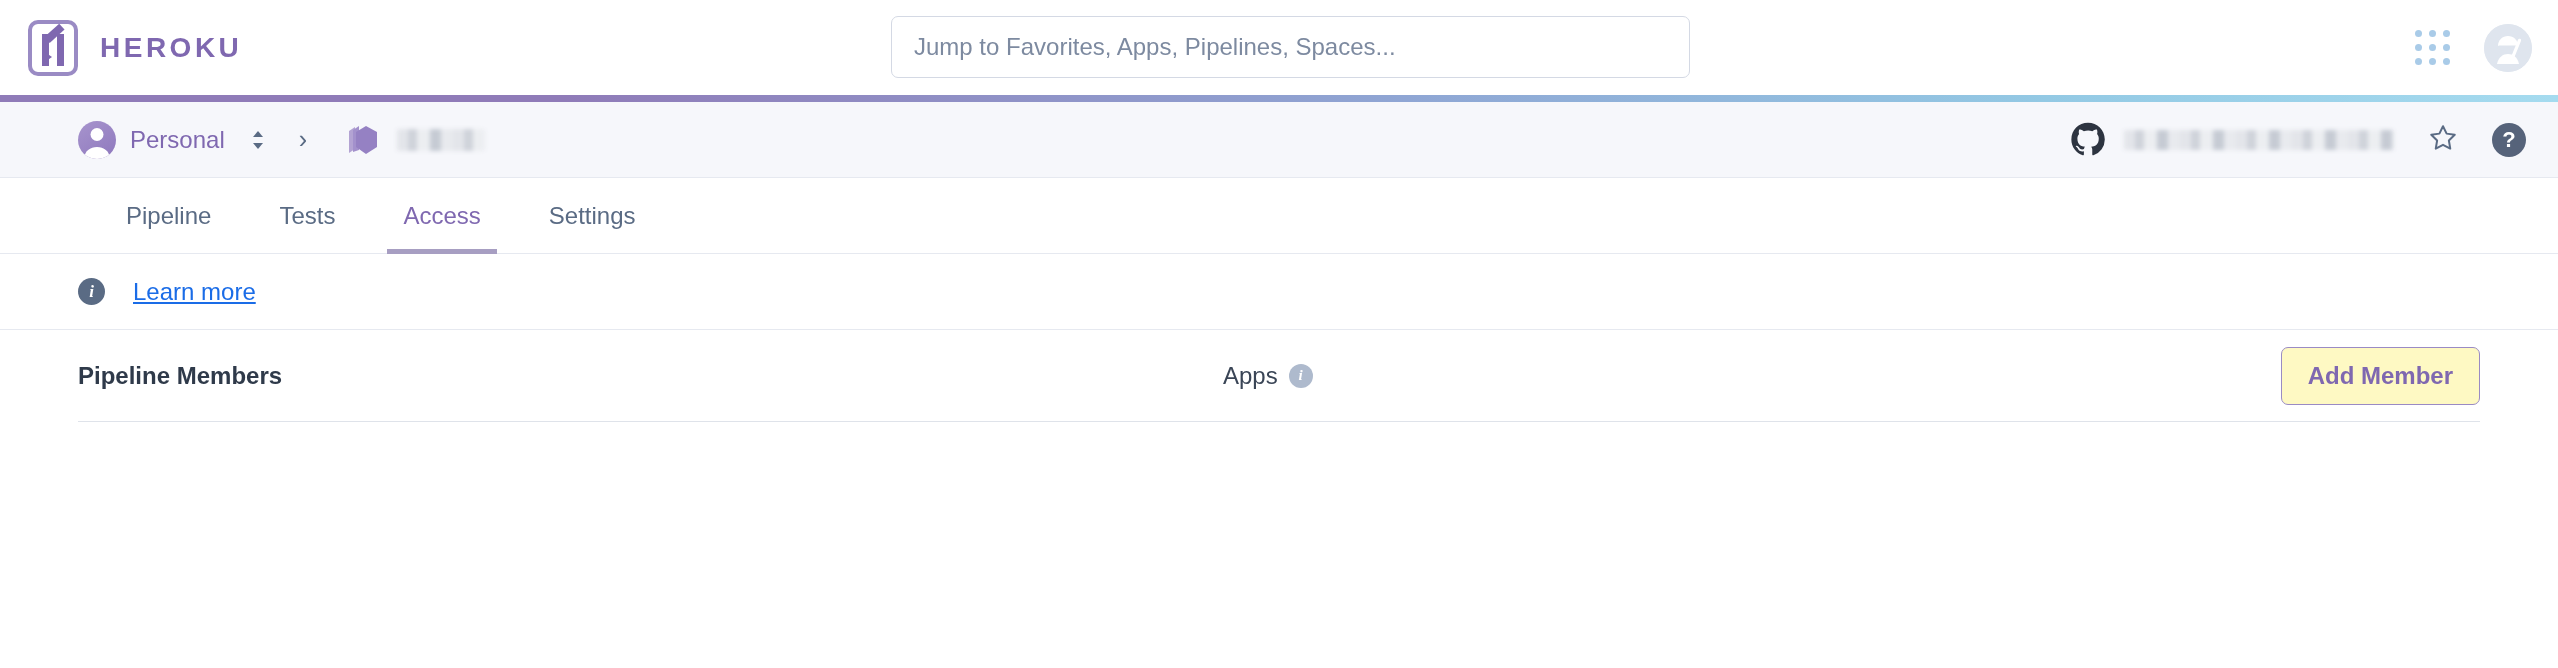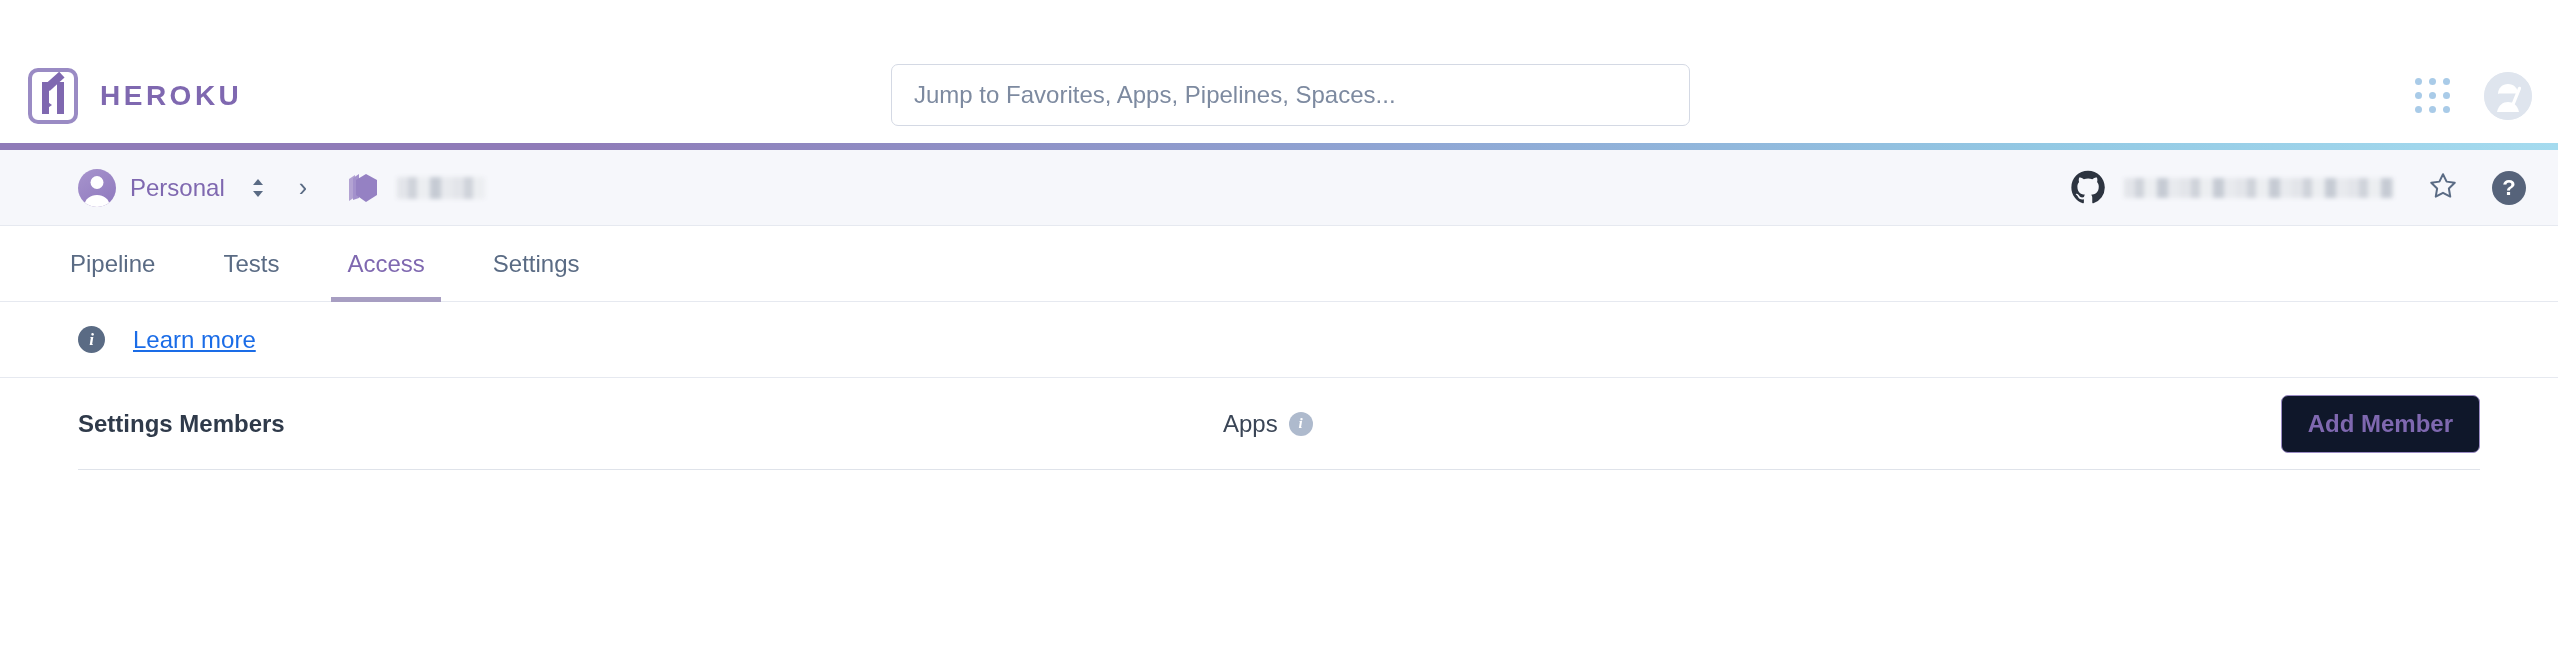--- a/index.html
+++ b/index.html
@@ -12,21 +12,20 @@
     overflow: hidden;
   }
 
   
   .top-header {
     position: relative;
     height: 95px;
     background: #ffffff;
     display: flex;
     align-items: center;
-    margin-top: 48px;
   }
 
   .brand {
     display: flex;
     align-items: center;
     gap: 22px;
     margin-left: 28px;
   }
 
   .logo-mark {
@@ -254,21 +253,21 @@
   }
 
   
   .tabs-row {
     position: relative;
     height: 76px;
     background: #ffffff;
     border-bottom: 1px solid #e6e9f0;
     display: flex;
     align-items: center;
-    padding-left: 54px;
+    padding-left: 110px;
     gap: 0;
   }
   .tab {
     position: relative;
     height: 76px;
     display: flex;
     align-items: center;
     padding: 0 16px;
     margin-right: 36px;
     font-size: 24px;
@@ -355,21 +354,21 @@
     cursor: pointer;
     flex: none;
   }
   .add-member-btn {
     position: absolute;
     right: 0;
     height: 58px;
     padding: 0 26px;
     border: 1px solid #9a8bc4;
     border-radius: 7px;
-    background: #0f172a;
+    background: #fef9c3;
     color: #7f68b0;
     font-family: "Liberation Sans", sans-serif;
     font-size: 24px;
     font-weight: bold;
     cursor: pointer;
   }
 
   .member-row {
     height: 95px;
     display: flex;
@@ -536,21 +535,21 @@
 </div>
 
 <div class="notice-row">
   <div class="info-badge">i</div>
   <a class="notice-link" href="#">Learn more</a>
 </div>
 
 <div class="table-area">
 
   <div class="table-head">
-    <div class="col-members">Settings Members</div>
+    <div class="col-members">Pipeline Members</div>
     <div class="col-role">
       <span>Apps</span>
       <span class="info-badge-light">i</span>
     </div>
     <button class="add-member-btn">Add Member</button>
   </div>
 
 </div>
 
 </body></html>

